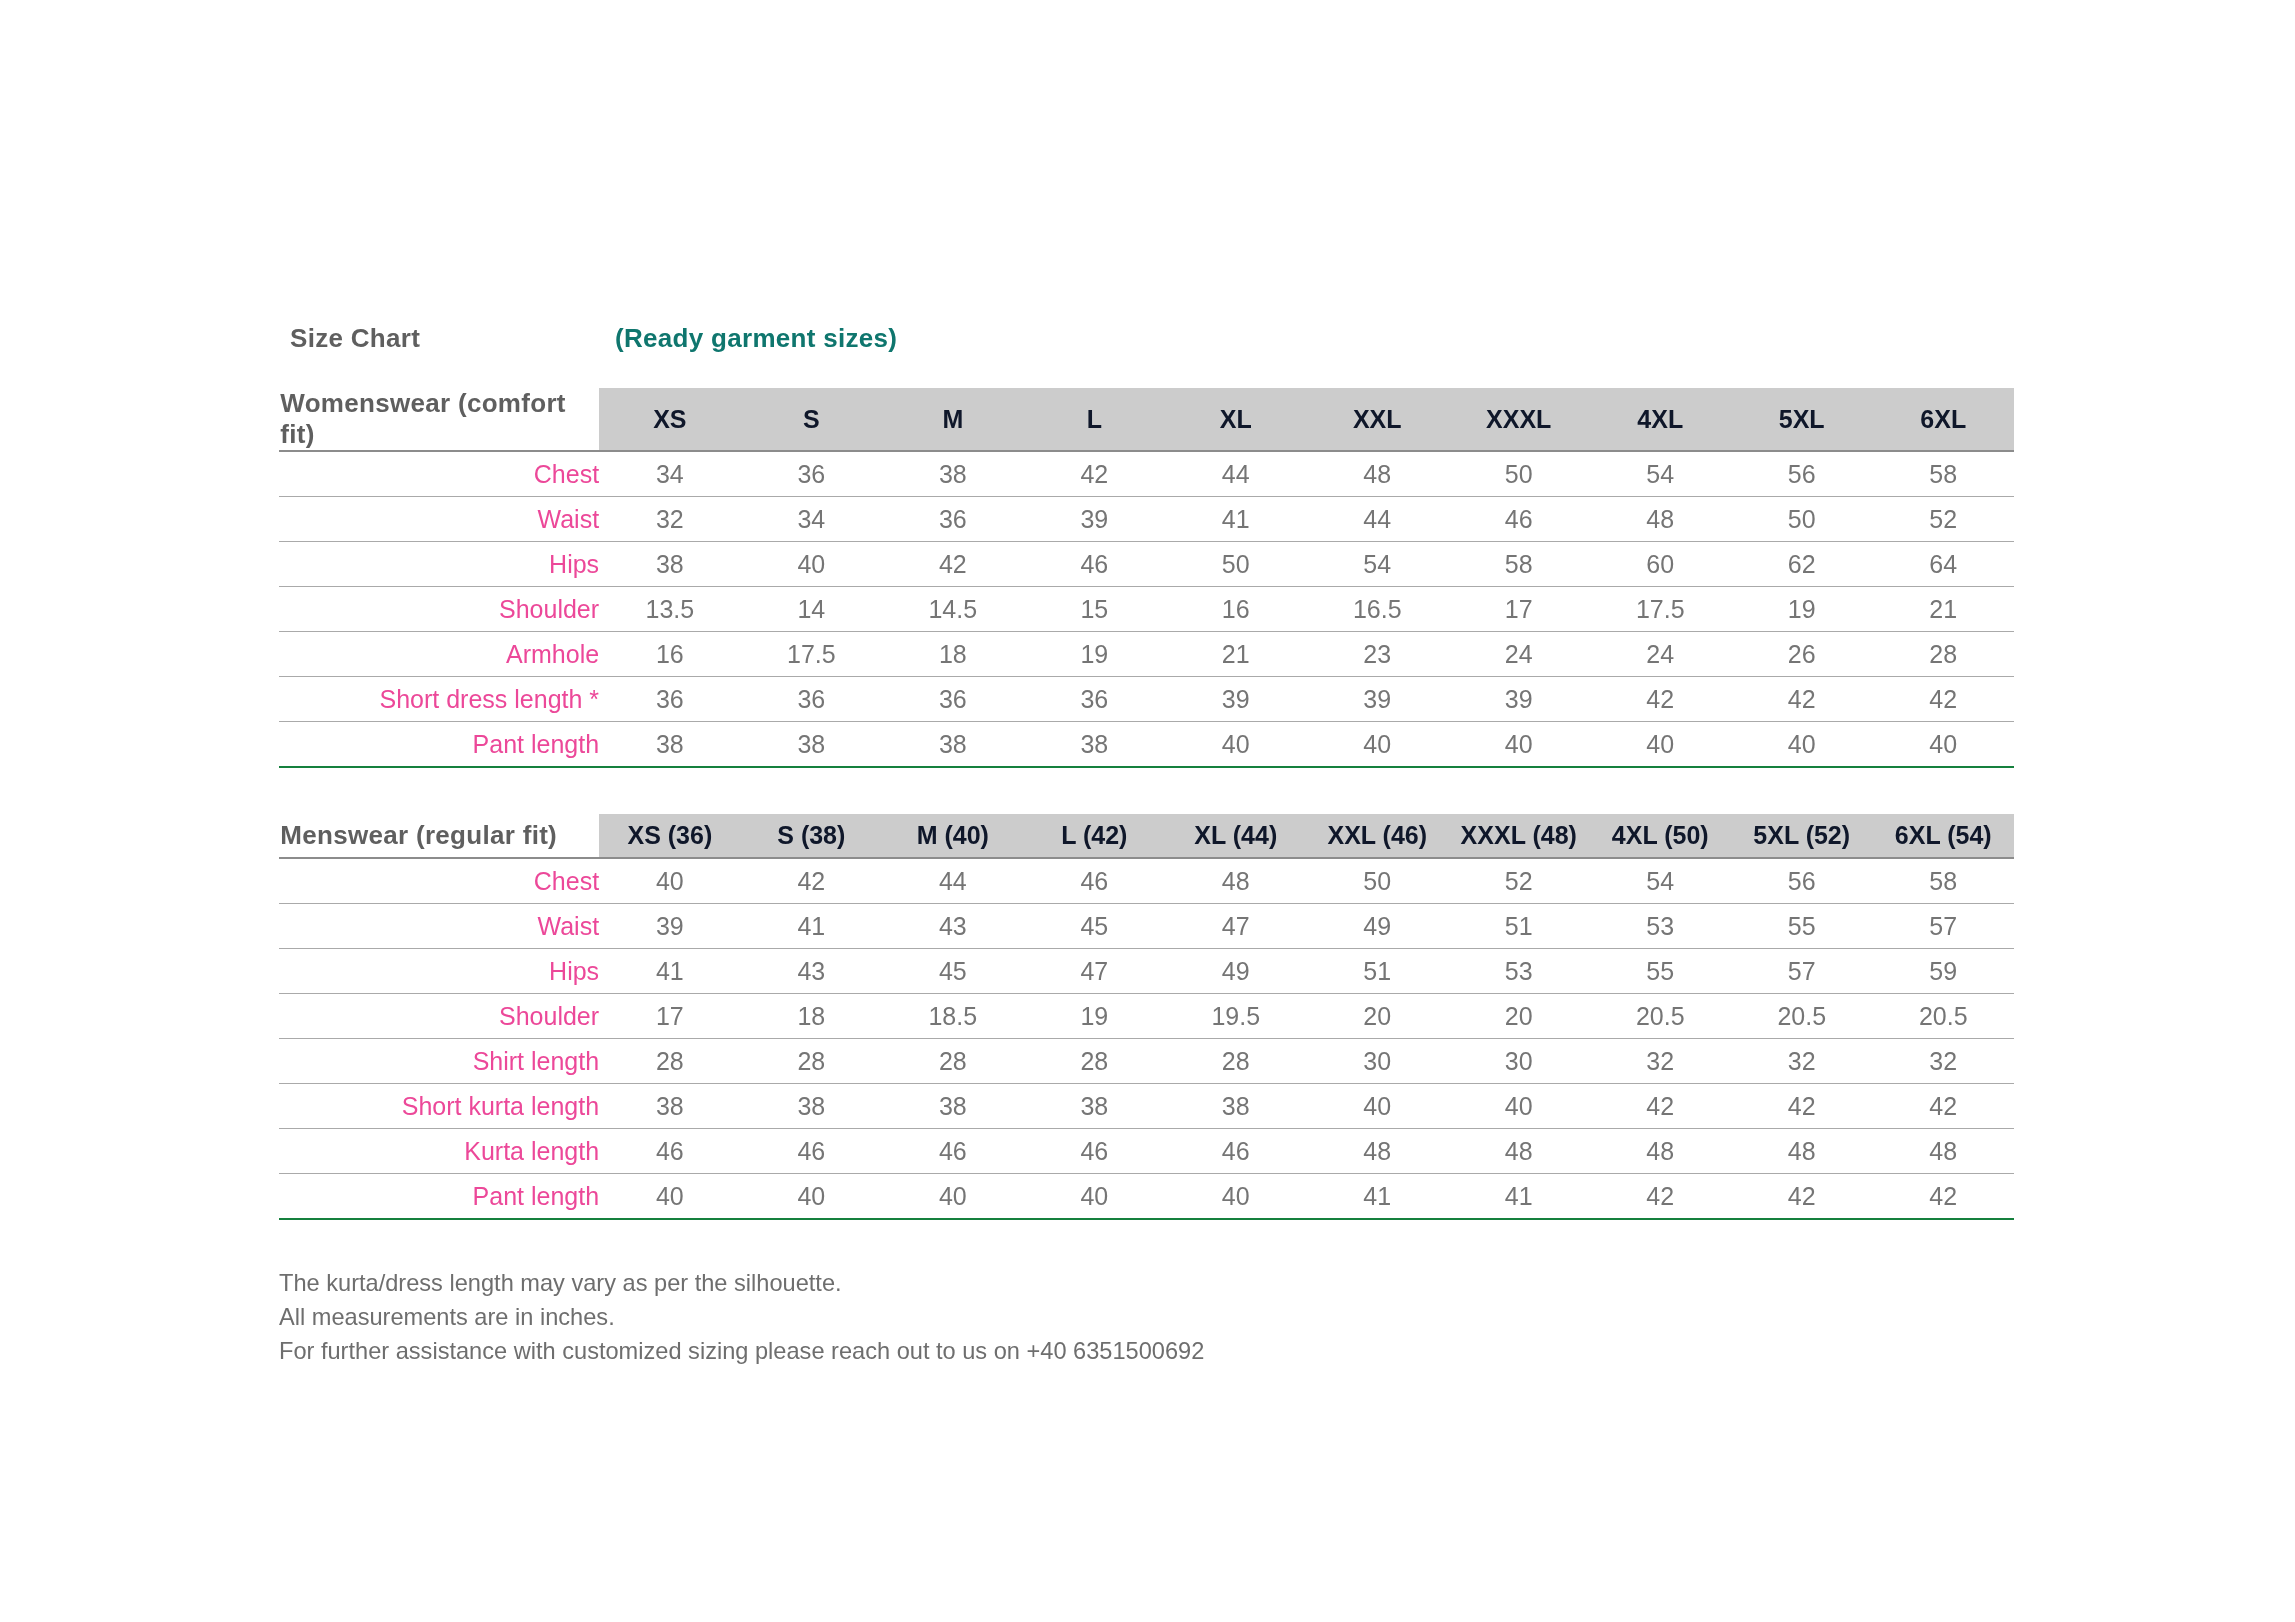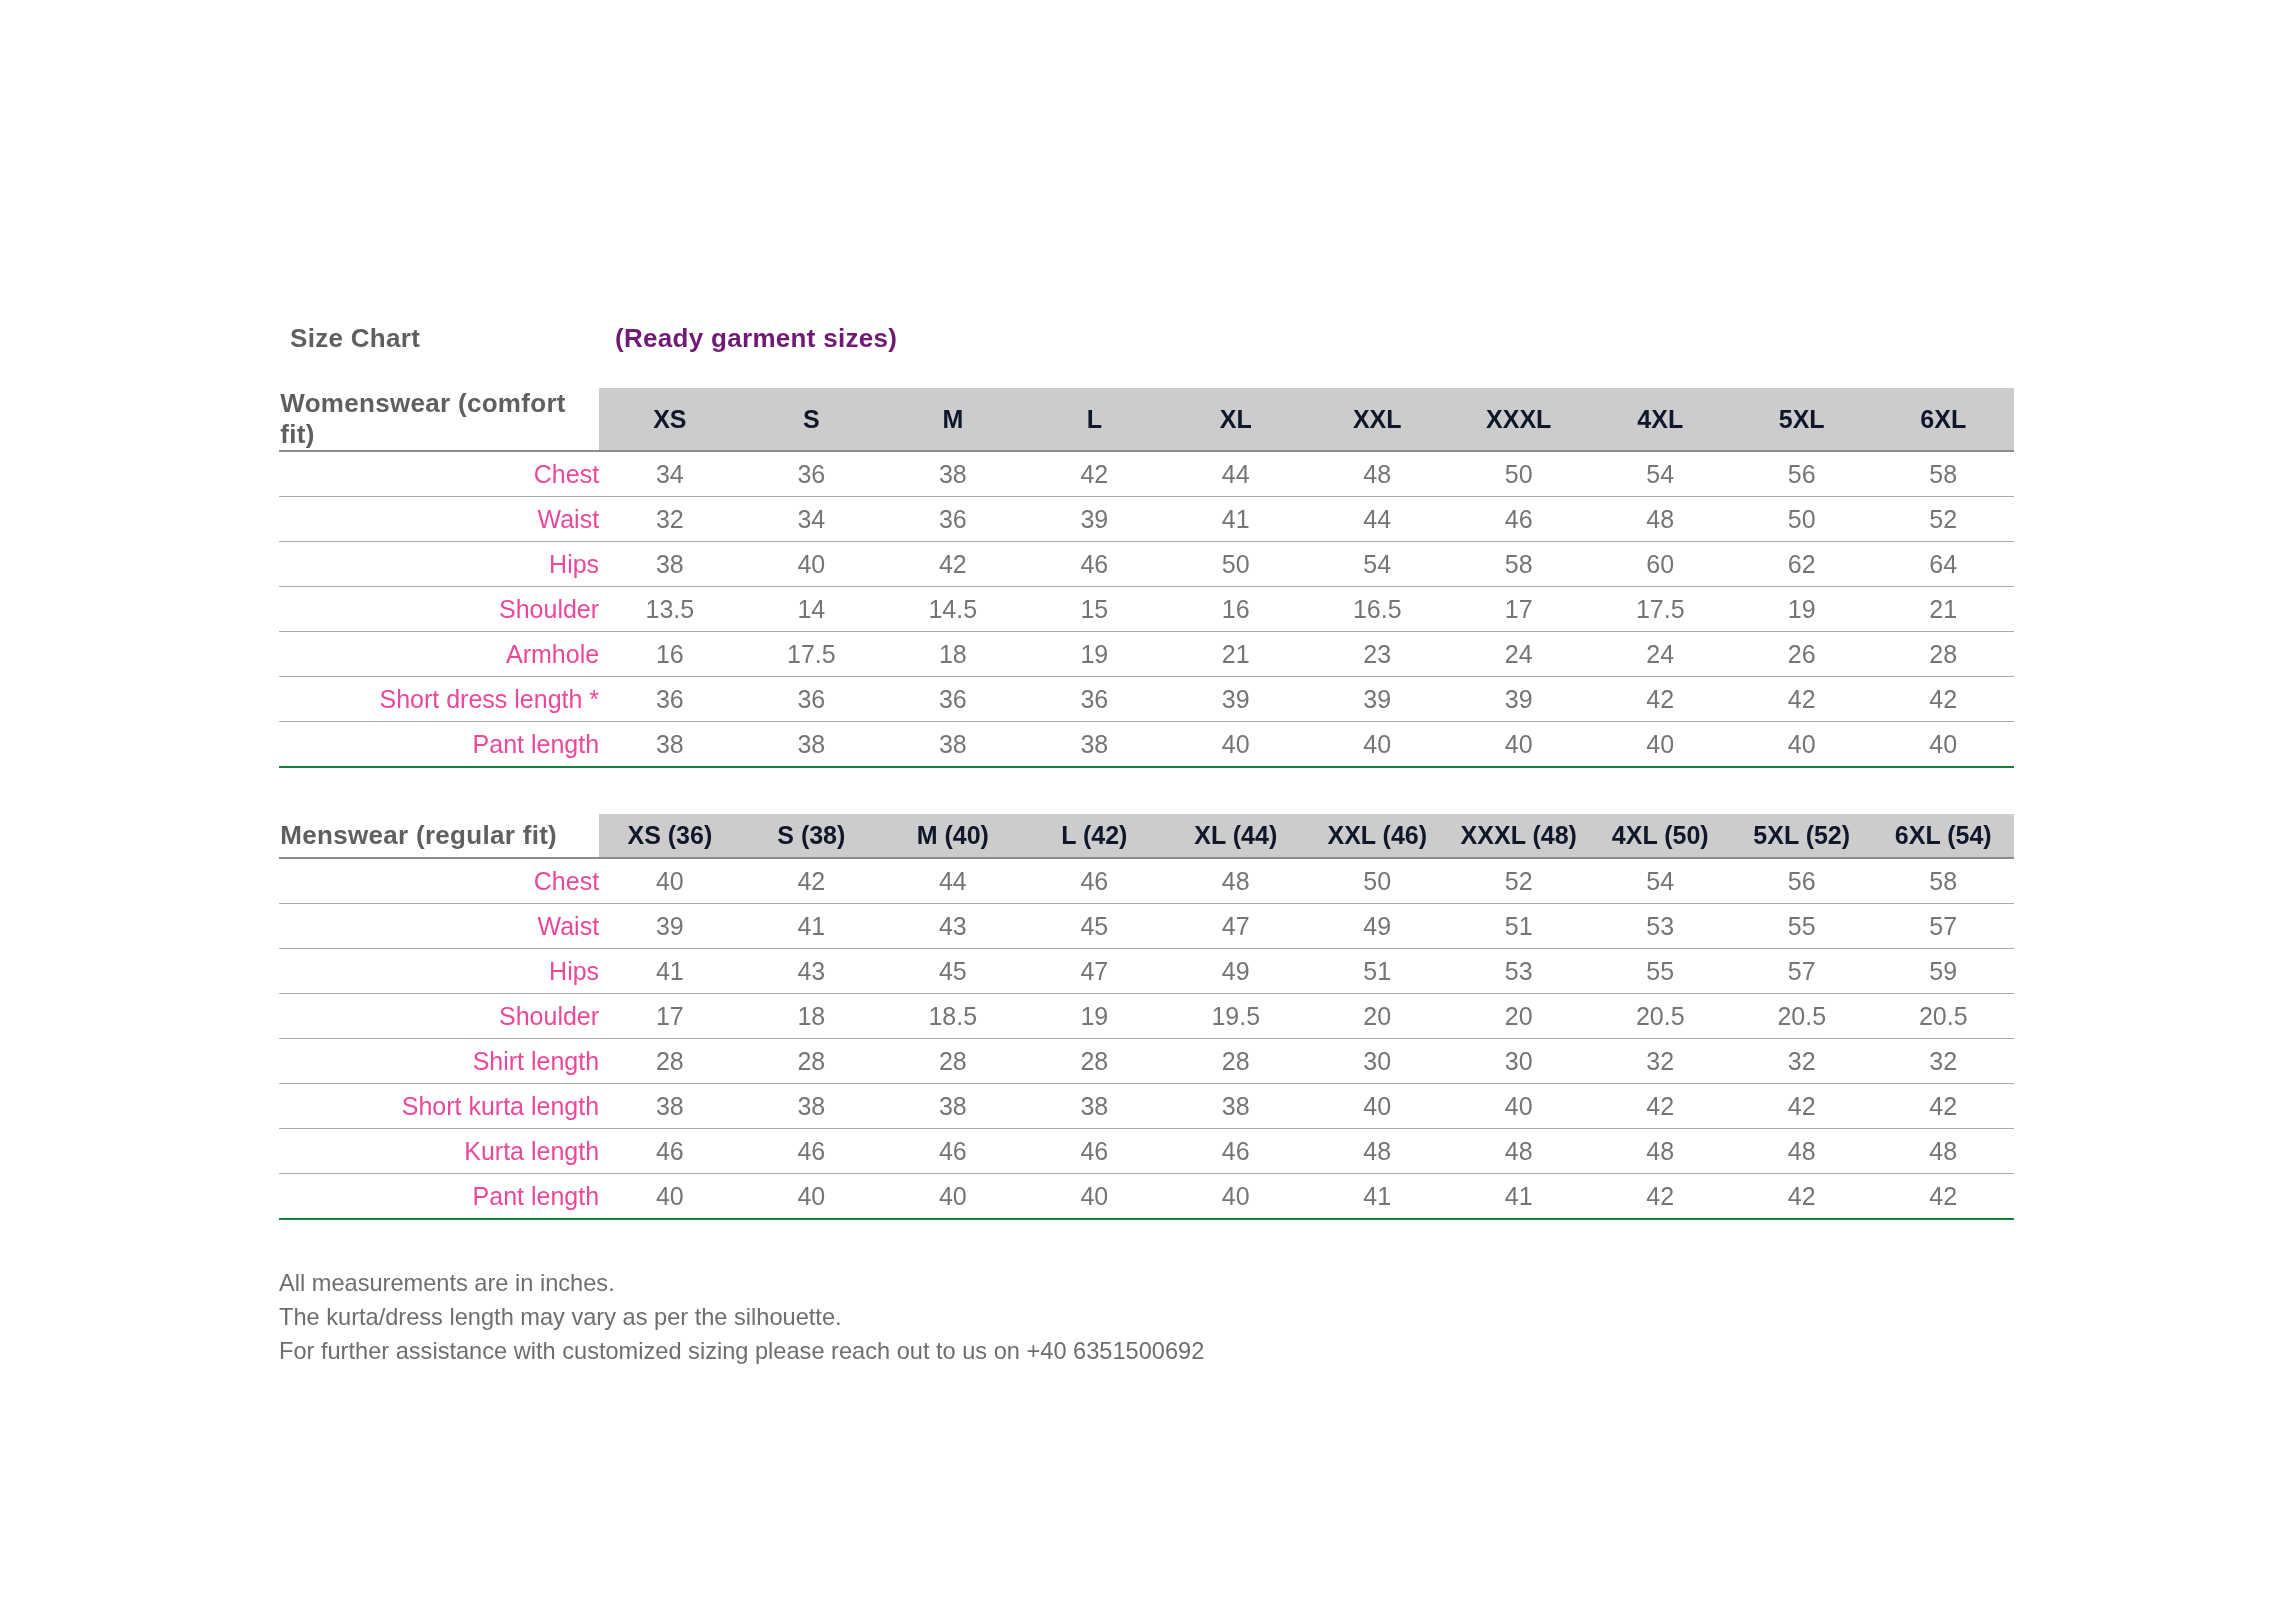--- a/index.html
+++ b/index.html
@@ -29,21 +29,21 @@
     width: 325px;
     font-size: 26px;
     font-weight: bold;
     color: #5f5f5f;
     letter-spacing: 0.3px;
     margin-left: 11px;
   }
   .page-subtitle {
     font-size: 26px;
     font-weight: bold;
-    color: #701a75;
+    color: #0f766e;
     letter-spacing: 0.3px;
   }
   #tables-container {
     margin-top: 34px;
   }
   table.size-table {
     border-collapse: collapse;
     table-layout: fixed;
     width: 1735px;
   }
@@ -362,18 +362,18 @@
             <td class="value-cell">41</td>
             <td class="value-cell">42</td>
             <td class="value-cell">42</td>
             <td class="value-cell">42</td>
           </tr>
         </tbody>
   </table>
 </div>
 
   <div id="footnotes">
+      <p class="footnote">The kurta/dress length may vary as per the silhouette.</p>
       <p class="footnote">All measurements are in inches.</p>
-      <p class="footnote">The kurta/dress length may vary as per the silhouette.</p>
       <p class="footnote">For further assistance with customized sizing please reach out to us on +40 6351500692</p>
     </div>
 </div>
 
 
 </body></html>

